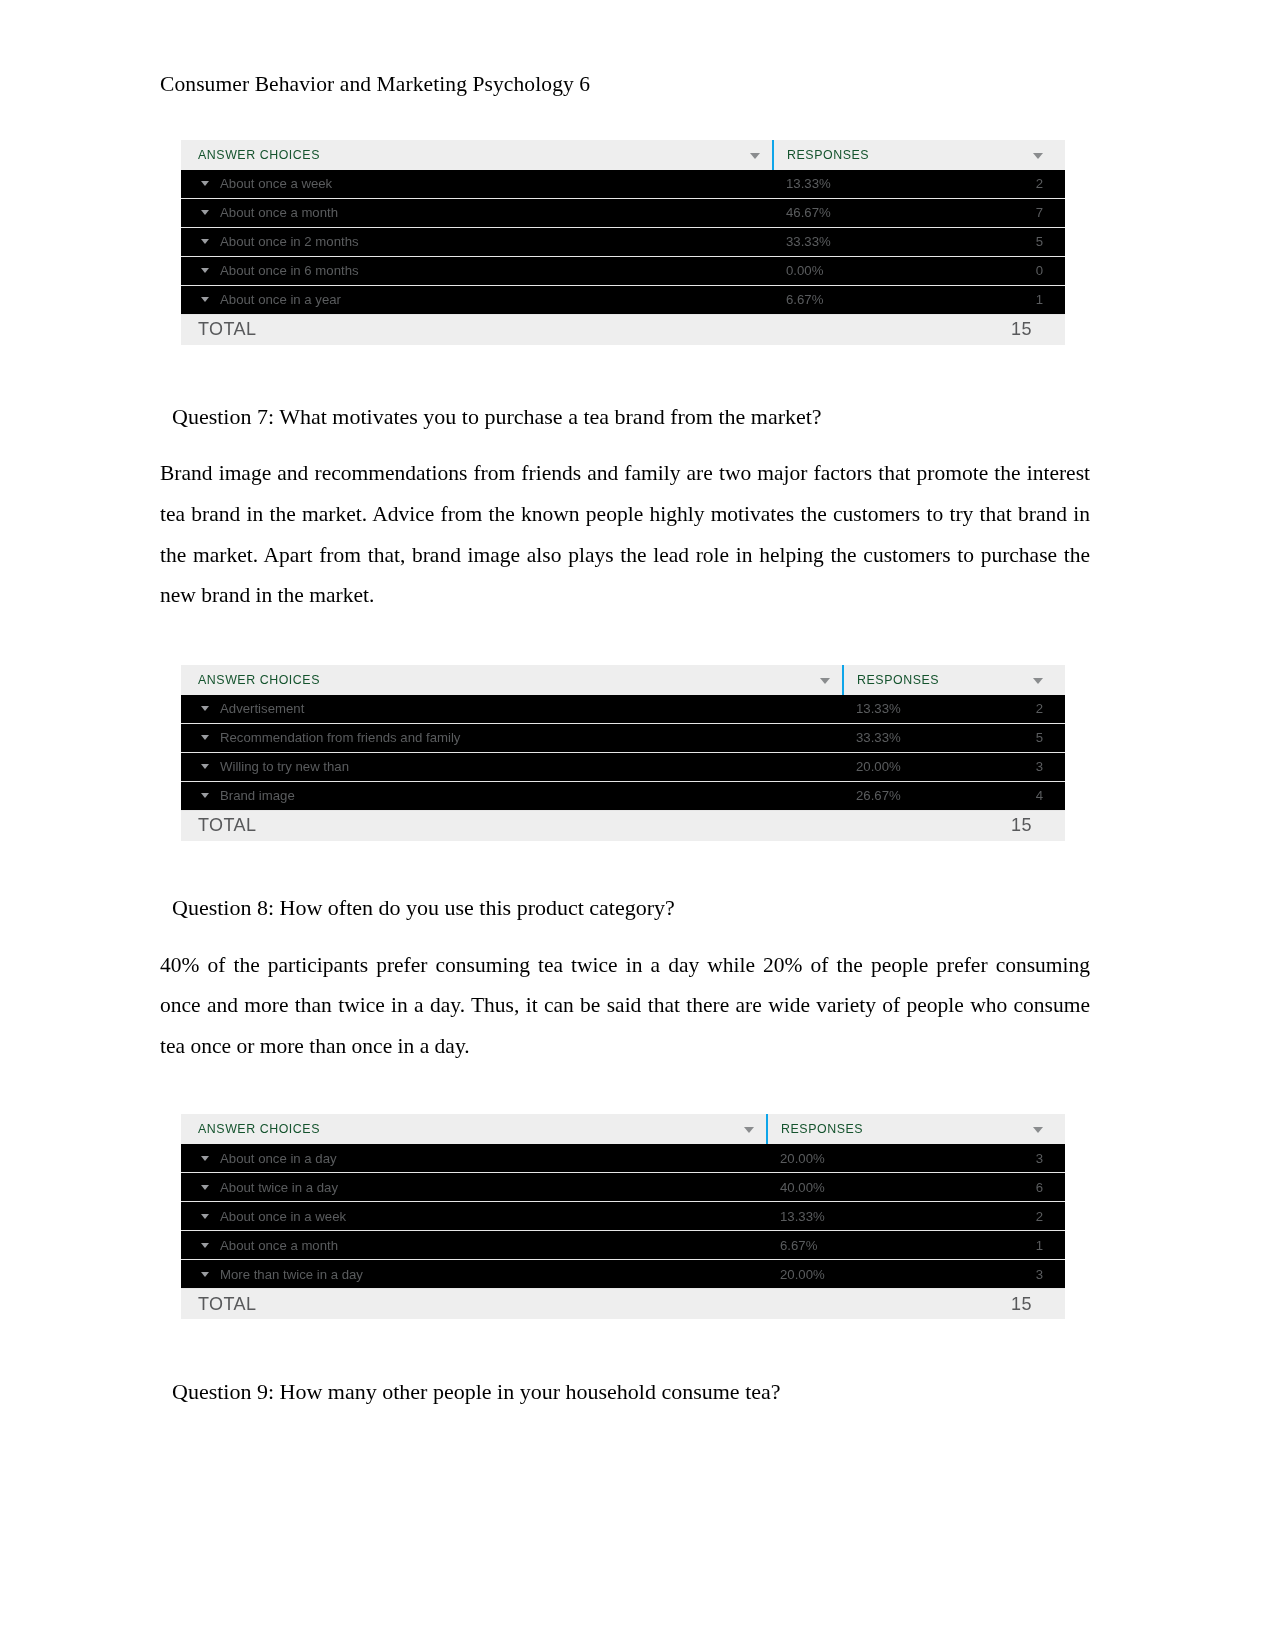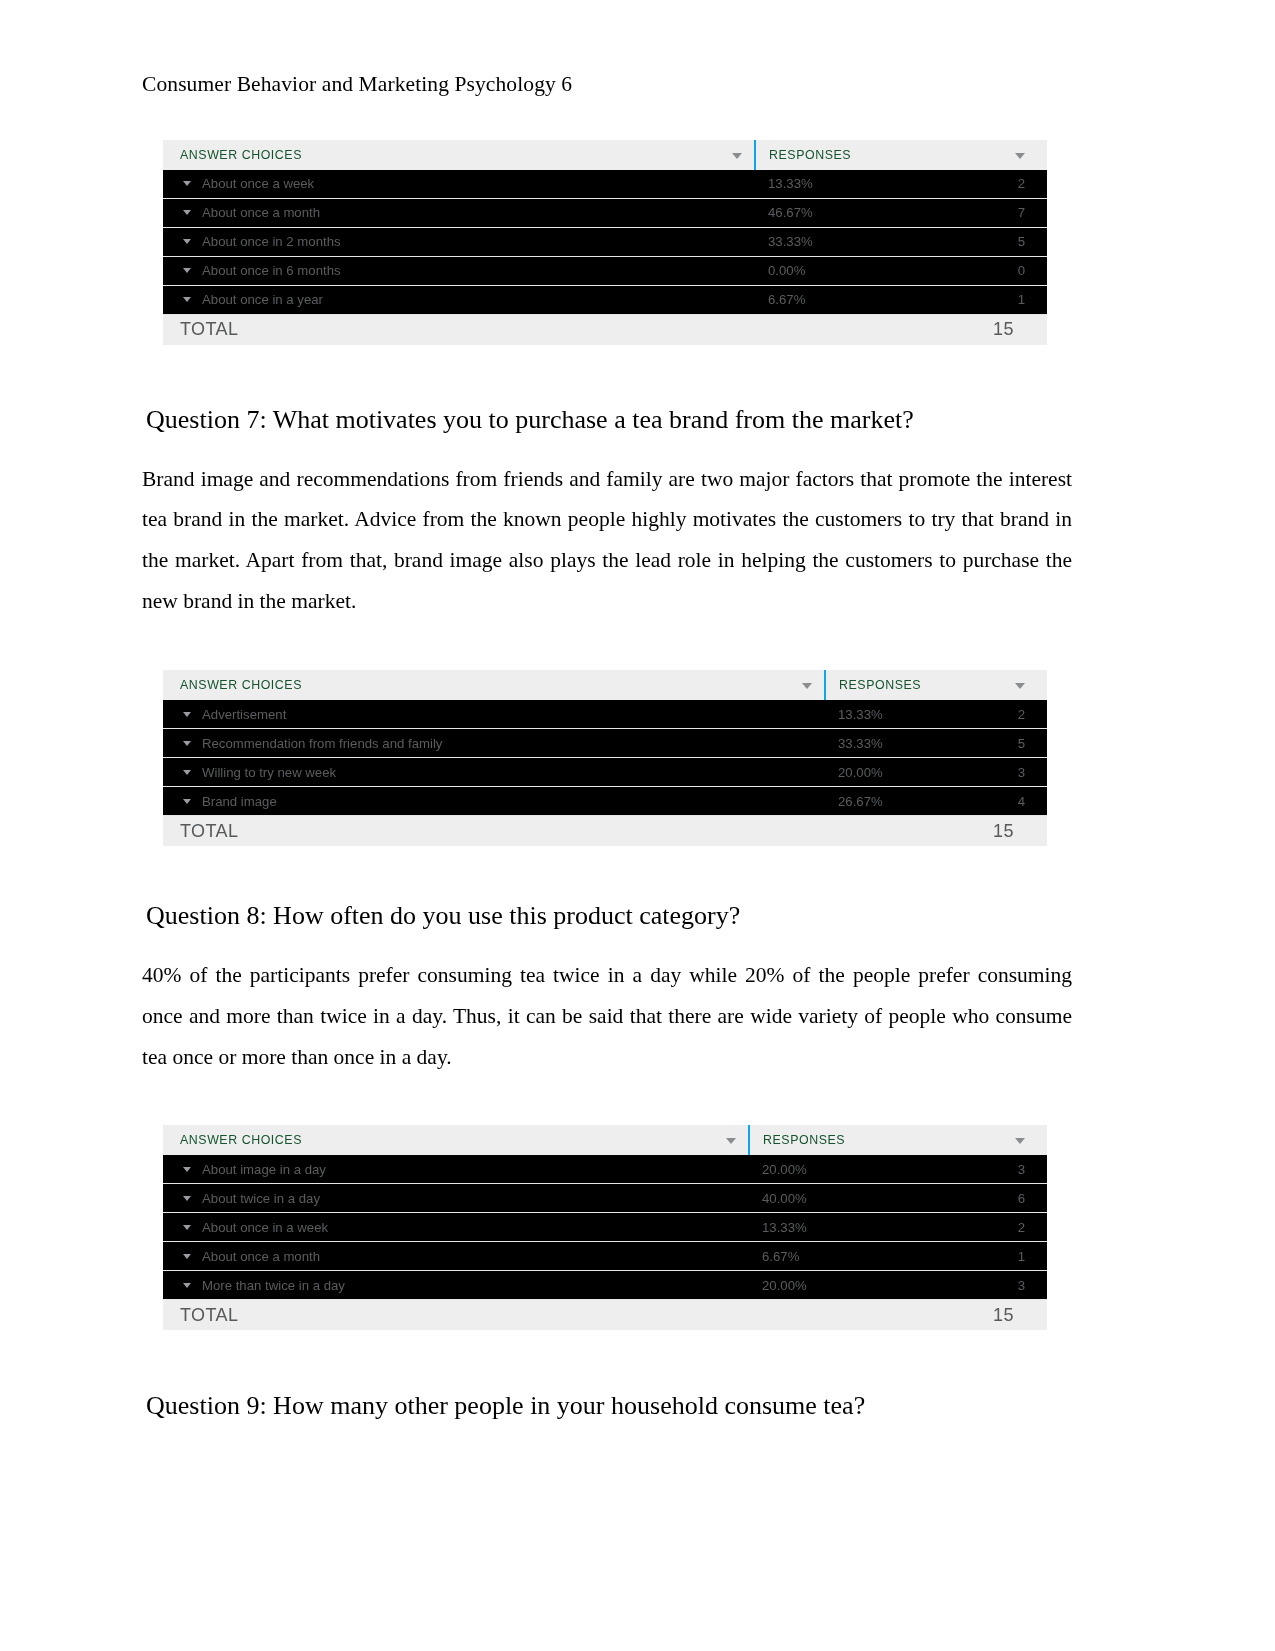--- a/index.html
+++ b/index.html
@@ -17,38 +17,38 @@
   }
   .page {
     width: 1275px;
     height: 1651px;
     padding: 0;
     box-sizing: border-box;
     position: relative;
   }
   .content {
     position: absolute;
-    left: 142px;
+    left: 160px;
     top: 0;
     width: 930px;
   }
 
   
   .doc-header {
     font-size: 21.5px;
     line-height: 1.2;
     margin-top: 72px;
     letter-spacing: 0.1px;
   }
 
   
   .q-heading {
-    font-size: 26px;
+    font-size: 22px;
     line-height: 1.35;
-    margin: 4px;
+    margin: 12px;
   }
   .body-par {
     font-size: 21.5px;
     line-height: 40.6px;
     text-align: justify;
     margin: 0;
   }
 
   
   .survey-table {
@@ -249,21 +249,21 @@
           </tr>
           <tr class="st-row">
             <td class="c-choices" colspan="2">
               <span class="row-arrow"></span><span>Recommendation from friends and family</span>
             </td>
             <td class="c-resp">33.33%</td>
             <td class="c-count">5</td>
           </tr>
           <tr class="st-row">
             <td class="c-choices" colspan="2">
-              <span class="row-arrow"></span><span>Willing to try new week</span>
+              <span class="row-arrow"></span><span>Willing to try new than</span>
             </td>
             <td class="c-resp">20.00%</td>
             <td class="c-count">3</td>
           </tr>
           <tr class="st-row">
             <td class="c-choices" colspan="2">
               <span class="row-arrow"></span><span>Brand image</span>
             </td>
             <td class="c-resp">26.67%</td>
             <td class="c-count">4</td>
@@ -297,21 +297,21 @@
               <span class="arrow"></span>
             </td>
             <td class="c-resp">RESPONSES</td>
             <td class="c-arrow">
               <span class="arrow"></span>
             </td>
           </tr>
 
           <tr class="st-row">
             <td class="c-choices" colspan="2">
-              <span class="row-arrow"></span><span>About image in a day</span>
+              <span class="row-arrow"></span><span>About once in a day</span>
             </td>
             <td class="c-resp">20.00%</td>
             <td class="c-count">3</td>
           </tr>
           <tr class="st-row">
             <td class="c-choices" colspan="2">
               <span class="row-arrow"></span><span>About twice in a day</span>
             </td>
             <td class="c-resp">40.00%</td>
             <td class="c-count">6</td>

